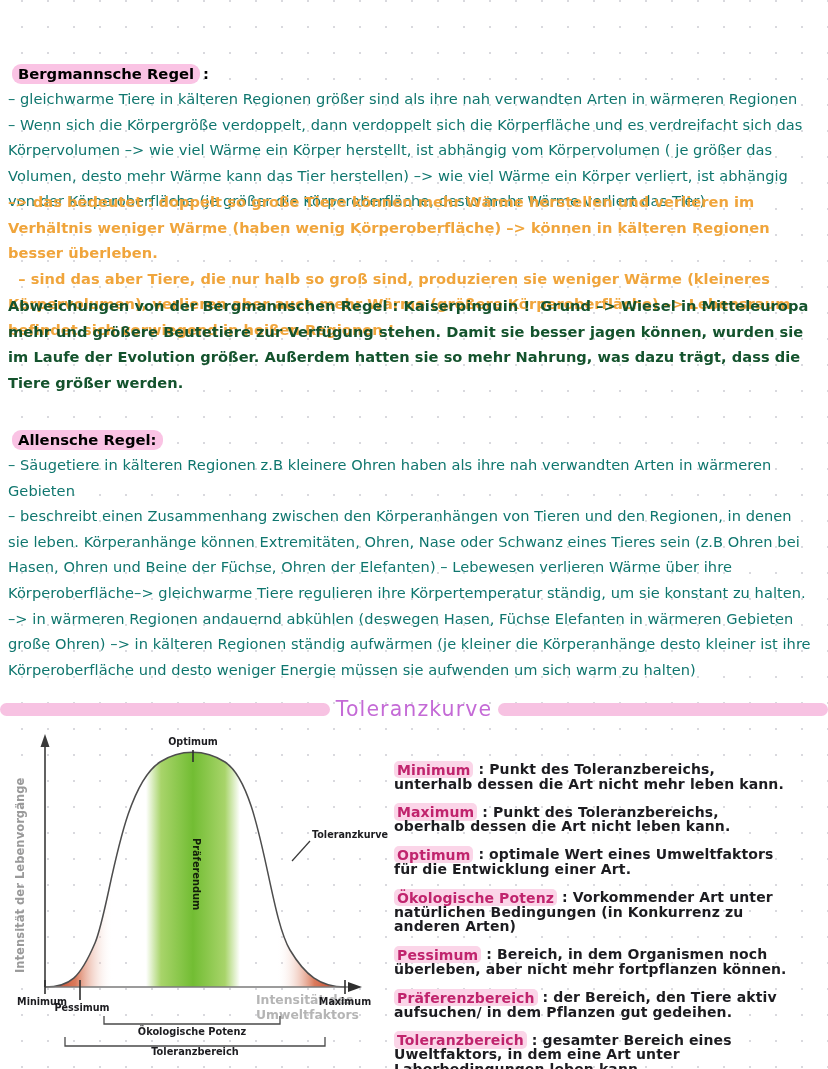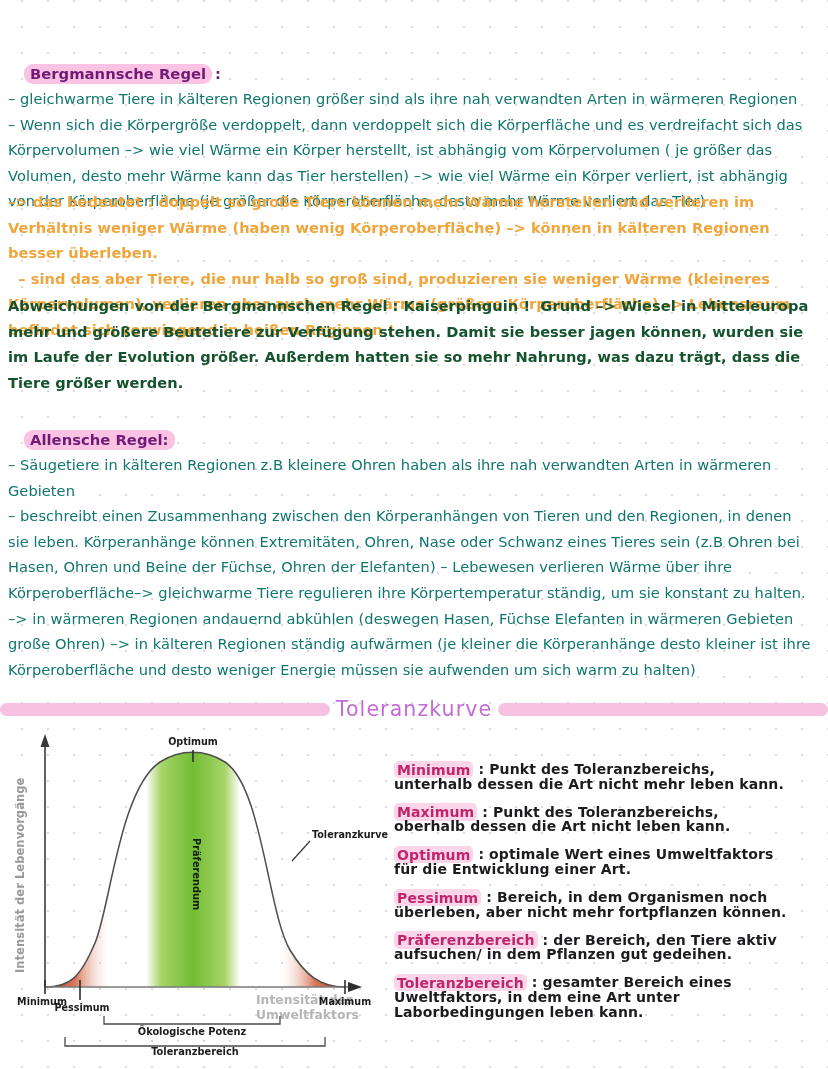--- a/index.html
+++ b/index.html
@@ -62,24 +62,24 @@
     line-height: 25.6px;
     color: #0f766e;
     font-weight: 400;
     letter-spacing: 0.05px;
   }
   .para.orange { color: #f0a53c; font-weight: 600; }
   .para.red { color: #14532d; font-weight: 600; }
 
   .heading-hl {
     position: absolute;
-    left: 24px;
+    left: 12px;
     font-size: 14.8px;
     line-height: 20px;
-    color: #701a75;
+    color: #000000;
     font-weight: 700;
   }
   .heading-hl .hl {
     background: #fac3e4;
     border-radius: 9px;
     padding: 1px 6px 2px 6px;
     box-decoration-break: clone;
     -webkit-box-decoration-break: clone;
   }
   .heading-hl .after { padding-left: 3px; }
@@ -238,20 +238,23 @@
     <div class="legend-item">
       <span class="term">Minimum</span><span> : Punkt des Toleranzbereichs, unterhalb dessen die Art nicht mehr leben kann.</span>
     </div>
     <div class="legend-item">
       <span class="term">Maximum</span><span> : Punkt des Toleranzbereichs, oberhalb dessen die Art nicht leben kann.</span>
     </div>
     <div class="legend-item">
       <span class="term">Optimum</span><span> : optimale Wert eines Umweltfaktors für die Entwicklung einer Art.</span>
     </div>
     <div class="legend-item">
+      <span class="term">Ökologische Potenz</span><span> : Vorkommender Art unter natürlichen Bedingungen (in Konkurrenz zu anderen Arten)</span>
+    </div>
+    <div class="legend-item">
       <span class="term">Pessimum</span><span> : Bereich, in dem Organismen noch überleben, aber nicht mehr fortpflanzen können.</span>
     </div>
     <div class="legend-item">
       <span class="term">Präferenzbereich</span><span> : der Bereich, den Tiere aktiv aufsuchen/ in dem Pflanzen gut gedeihen.</span>
     </div>
     <div class="legend-item">
       <span class="term">Toleranzbereich</span><span> : gesamter Bereich eines Uweltfaktors, in dem eine Art unter Laborbedingungen leben kann.</span>
     </div>
   </div>
 

